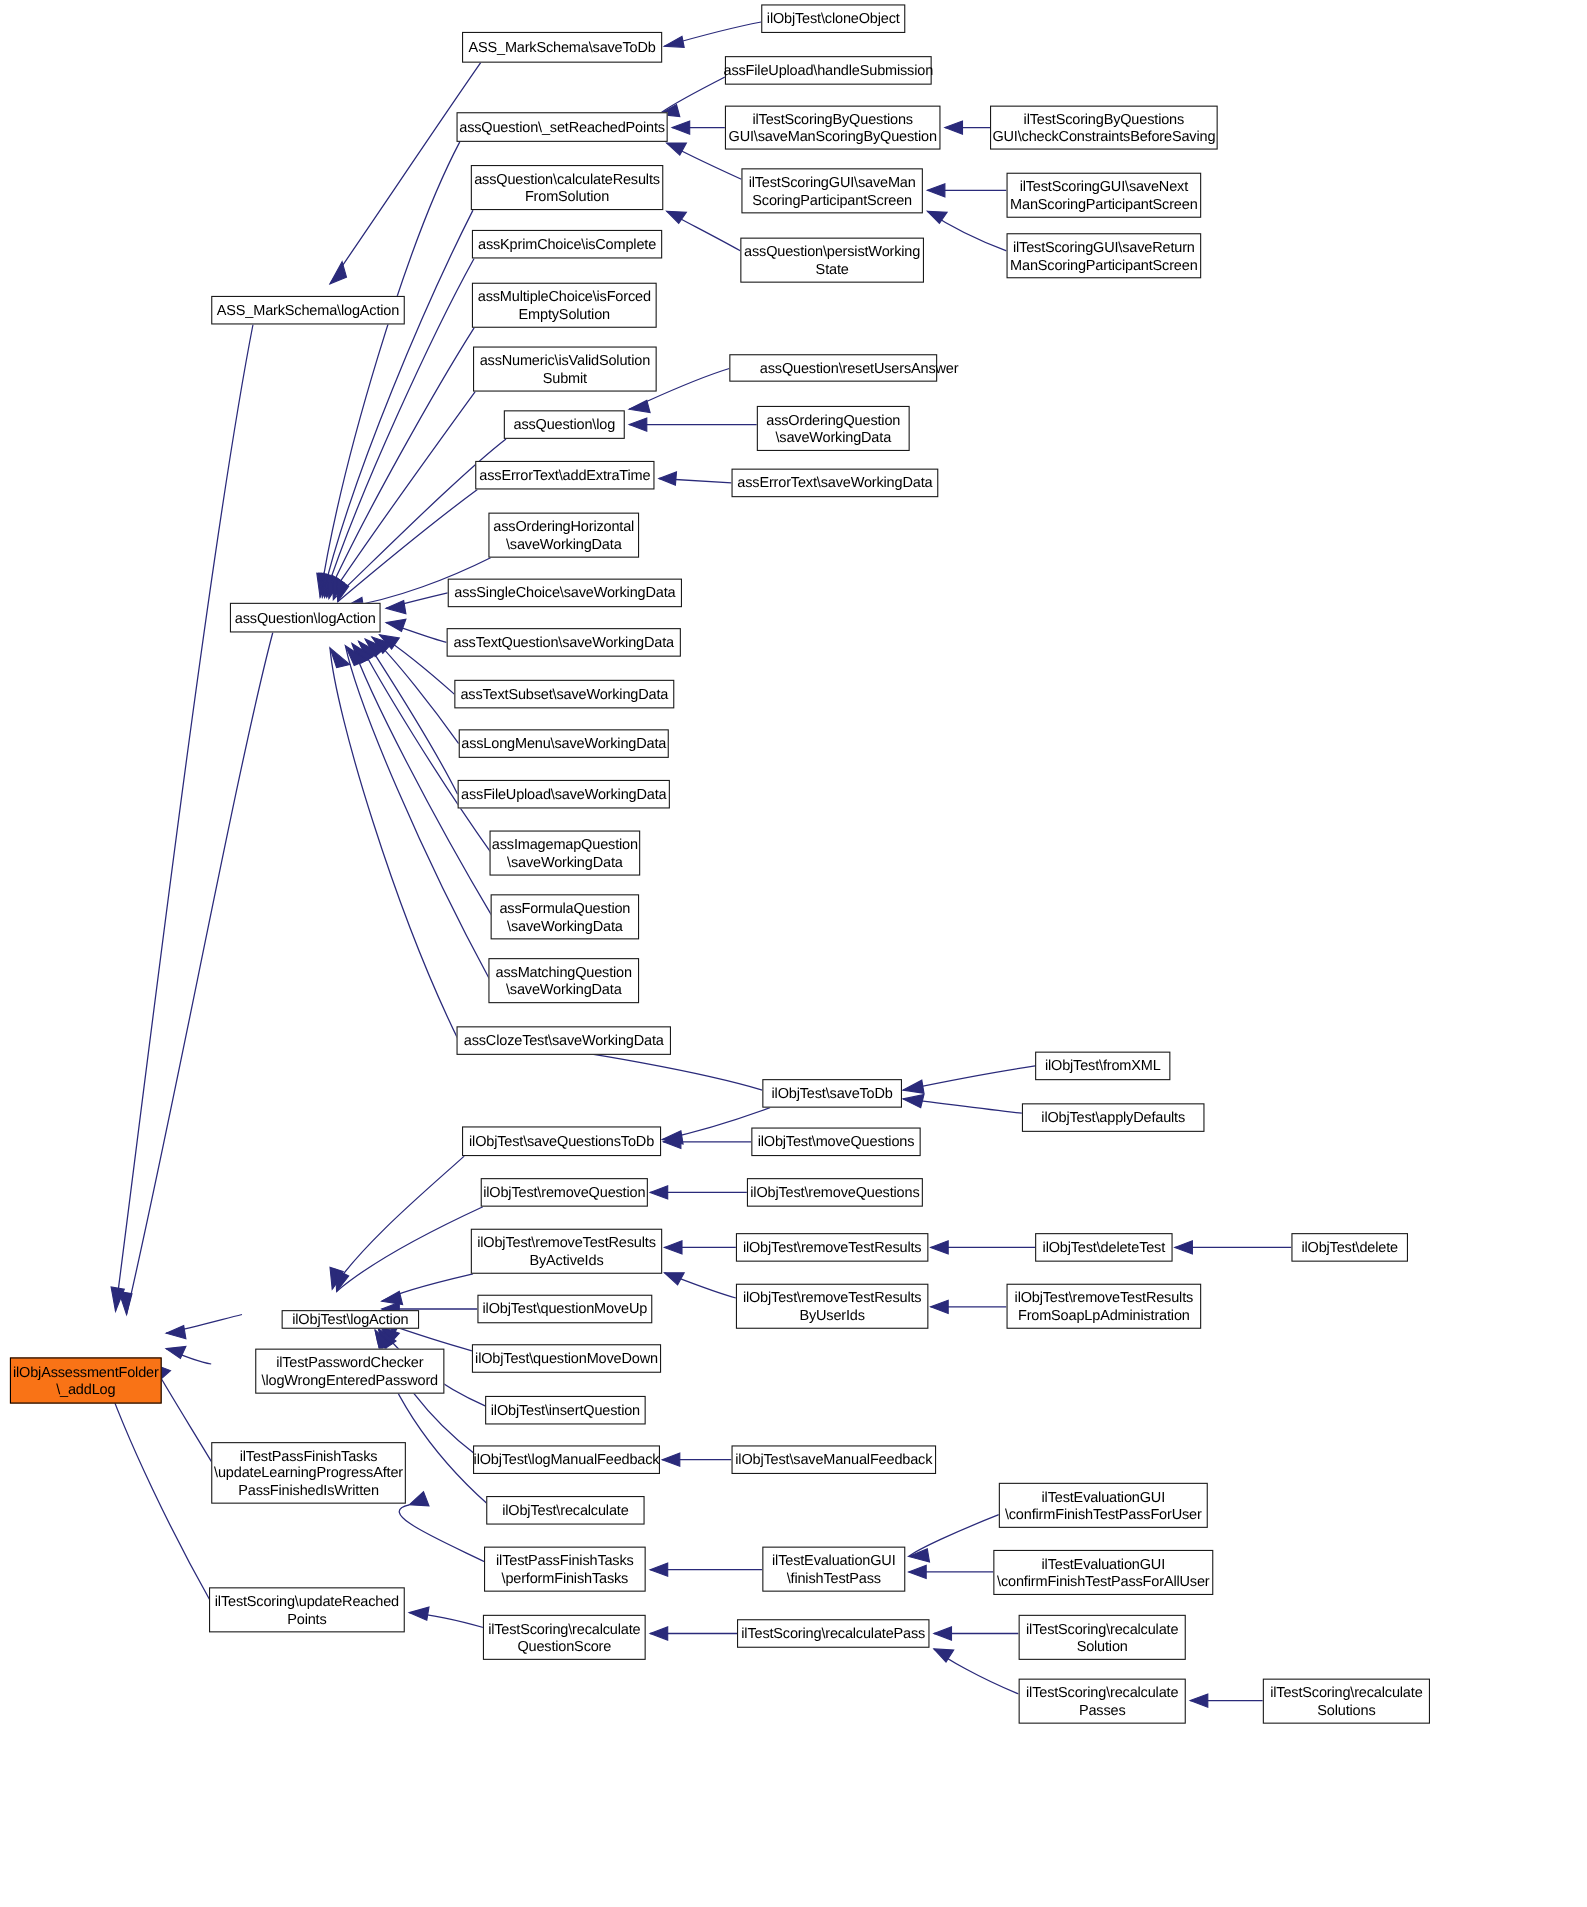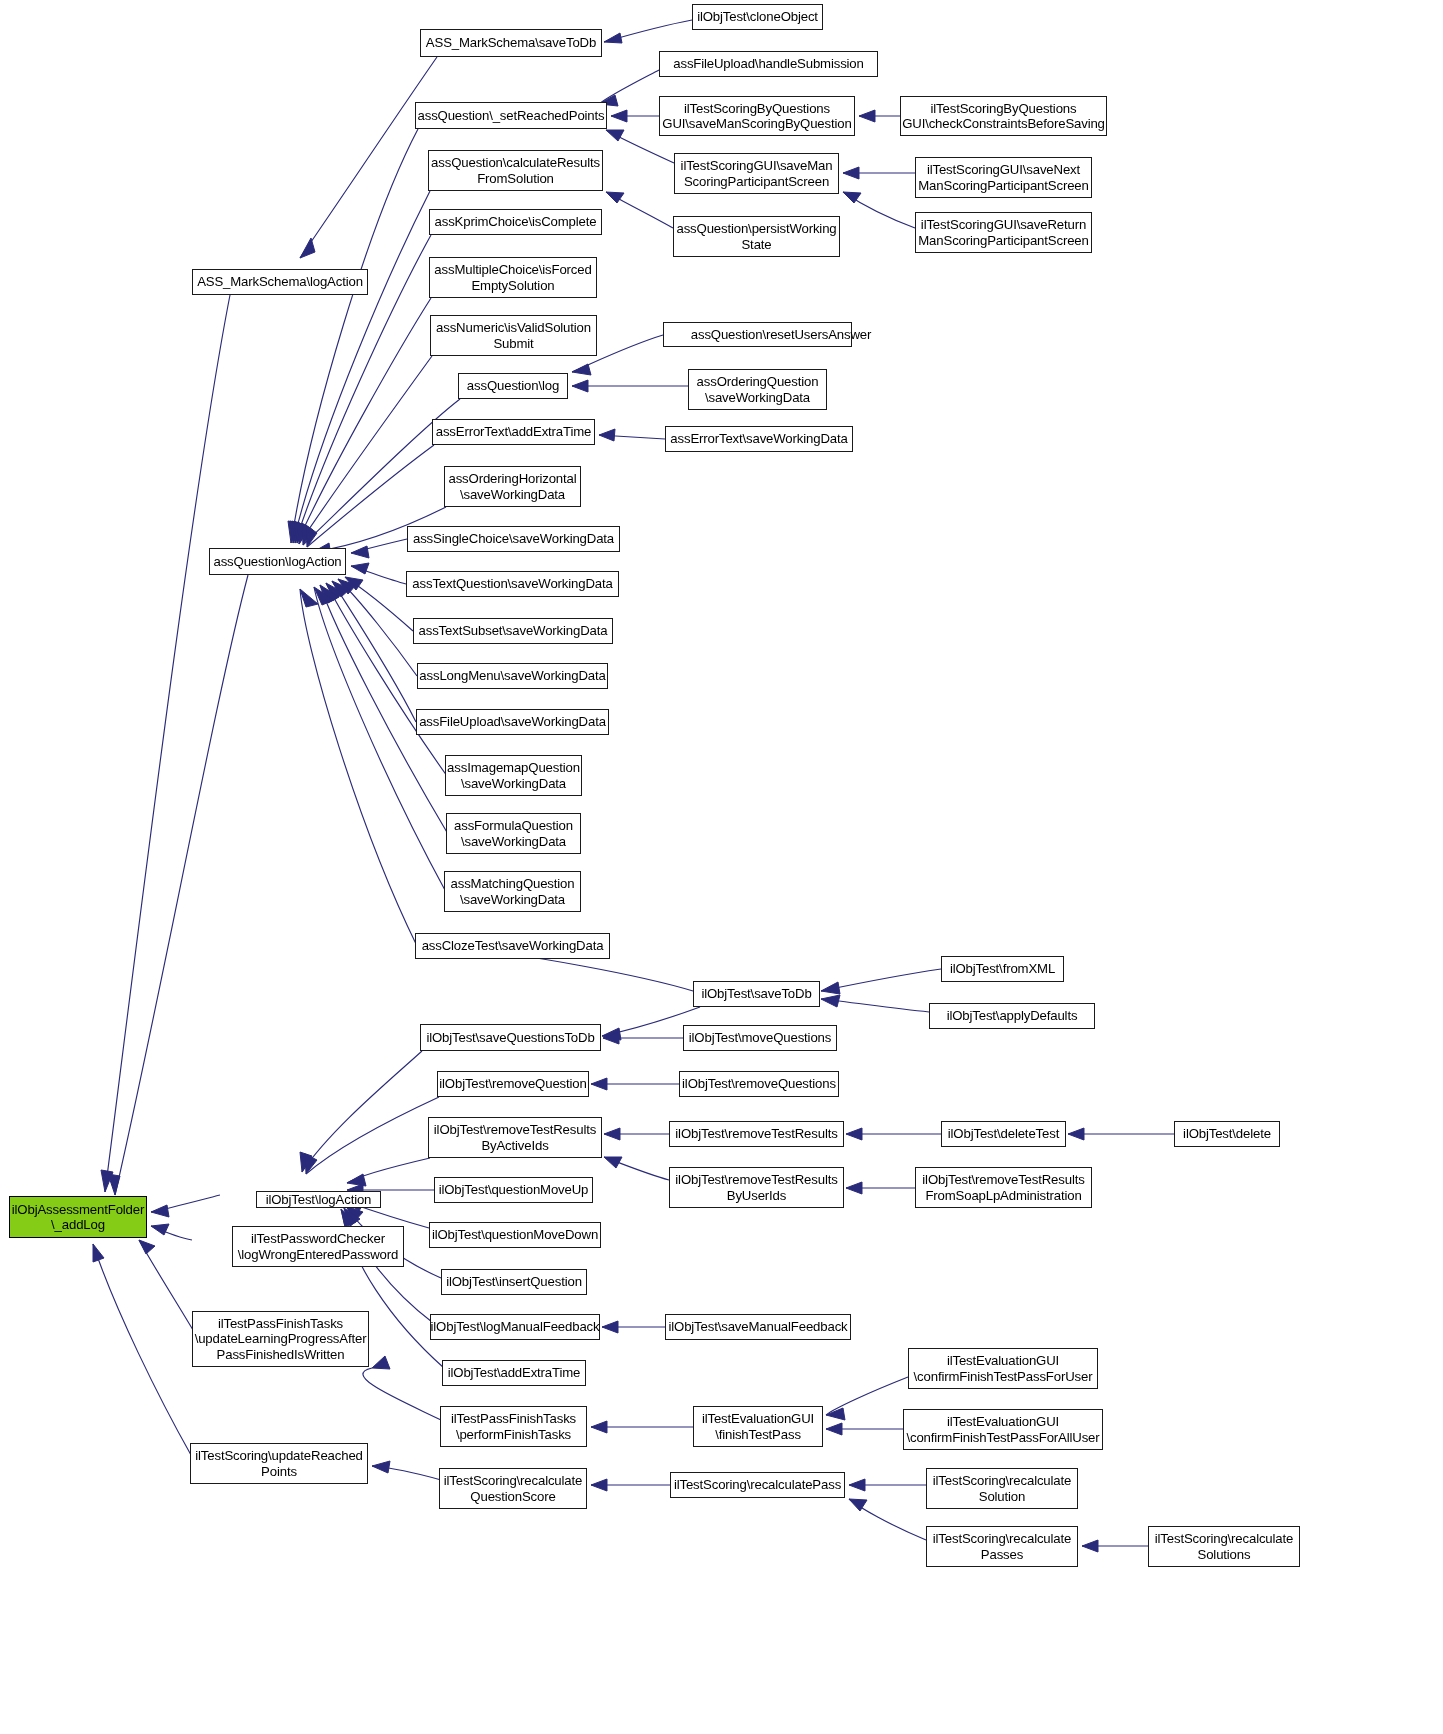--- a/index.html
+++ b/index.html
@@ -22,22 +22,23 @@
     line-height: 15.4px;
     display: flex;
     align-items: center;
     justify-content: center;
     text-align: center;
     white-space: pre-line;
     letter-spacing: -0.15px;
     z-index: 2;
   }
   .node.root {
-    background: #84cc16;
+    background: #f97316;
     border-color: #000000;
+    margin-top: 38px;
   }
   svg.edges path { fill: none; stroke: #2a2a7a; stroke-width: 1.15px; }
   svg.edges polygon { fill: #2a2a7a; stroke: #2a2a7a; stroke-width: 1px; }
 </style>
 </head>
 <body>
 
 <div id="graph-root">
   <svg class="edges" viewBox="0 0 1443 1734" xmlns="http://www.w3.org/2000/svg">
       <path d="M 692,20 C 660,26 625,36 604,42" stroke="#2a2a7a"></path>
@@ -167,21 +168,21 @@
       <path d="M 926,1540 C 890,1525 860,1508 849,1499" stroke="#2a2a7a"></path>
       <polygon points="849,1499 867,1500 860,1511" fill="#2a2a7a"></polygon>
       <path d="M 1148,1546 L 1082,1546" stroke="#2a2a7a"></path>
       <polygon points="1082,1546 1098,1540 1098,1552" fill="#2a2a7a"></polygon>
     </svg>
   <div id="node-layer">
       <div class="node root" style="left: 9px; top: 1196px; width: 138px; height: 42px;">ilObjAssessmentFolder
 \_addLog</div>
       <div class="node" style="left: 420px; top: 29px; width: 182px; height: 28px;">ASS_MarkSchema\saveToDb</div>
       <div class="node" style="left: 692px; top: 4px; width: 131px; height: 26px;">ilObjTest\cloneObject</div>
-      <div class="node" style="left: 659px; top: 51px; width: 219px; height: 26px; text-align: center;">assFileUpload\handleSubmission</div>
+      <div class="node" style="left: 659px; top: 51px; width: 188px; height: 26px; text-align: center;">assFileUpload\handleSubmission</div>
       <div class="node" style="left: 415px; top: 102px; width: 192px; height: 27px;">assQuestion\_setReachedPoints</div>
       <div class="node" style="left: 659px; top: 96px; width: 196px; height: 40px;">ilTestScoringByQuestions
 GUI\saveManScoringByQuestion</div>
       <div class="node" style="left: 900px; top: 96px; width: 207px; height: 40px;">ilTestScoringByQuestions
 GUI\checkConstraintsBeforeSaving</div>
       <div class="node" style="left: 428px; top: 150px; width: 175px; height: 41px;">assQuestion\calculateResults
 FromSolution</div>
       <div class="node" style="left: 674px; top: 153px; width: 165px; height: 41px;">ilTestScoringGUI\saveMan
 ScoringParticipantScreen</div>
       <div class="node" style="left: 915px; top: 157px; width: 177px; height: 41px;">ilTestScoringGUI\saveNext
@@ -237,21 +238,21 @@
       <div class="node" style="left: 434px; top: 1177px; width: 159px; height: 26px;">ilObjTest\questionMoveUp</div>
       <div class="node" style="left: 192px; top: 1226px; width: 172px; height: 41px; margin-left: 40px;">ilTestPasswordChecker
 \logWrongEnteredPassword</div>
       <div class="node" style="left: 429px; top: 1222px; width: 172px; height: 26px;">ilObjTest\questionMoveDown</div>
       <div class="node" style="left: 441px; top: 1269px; width: 146px; height: 26px;">ilObjTest\insertQuestion</div>
       <div class="node" style="left: 430px; top: 1314px; width: 170px; height: 26px;">ilObjTest\logManualFeedback</div>
       <div class="node" style="left: 665px; top: 1314px; width: 186px; height: 26px;">ilObjTest\saveManualFeedback</div>
       <div class="node" style="left: 192px; top: 1311px; width: 177px; height: 56px;">ilTestPassFinishTasks
 \updateLearningProgressAfter
 PassFinishedIsWritten</div>
-      <div class="node" style="left: 442px; top: 1360px; width: 144px; height: 26px;">ilObjTest\addExtraTime</div>
+      <div class="node" style="left: 442px; top: 1360px; width: 144px; height: 26px;">ilObjTest\recalculate</div>
       <div class="node" style="left: 908px; top: 1348px; width: 190px; height: 41px;">ilTestEvaluationGUI
 \confirmFinishTestPassForUser</div>
       <div class="node" style="left: 440px; top: 1406px; width: 147px; height: 41px;">ilTestPassFinishTasks
 \performFinishTasks</div>
       <div class="node" style="left: 693px; top: 1406px; width: 130px; height: 41px;">ilTestEvaluationGUI
 \finishTestPass</div>
       <div class="node" style="left: 903px; top: 1409px; width: 200px; height: 41px;">ilTestEvaluationGUI
 \confirmFinishTestPassForAllUser</div>
       <div class="node" style="left: 190px; top: 1443px; width: 178px; height: 41px;">ilTestScoring\updateReached
 Points</div>

